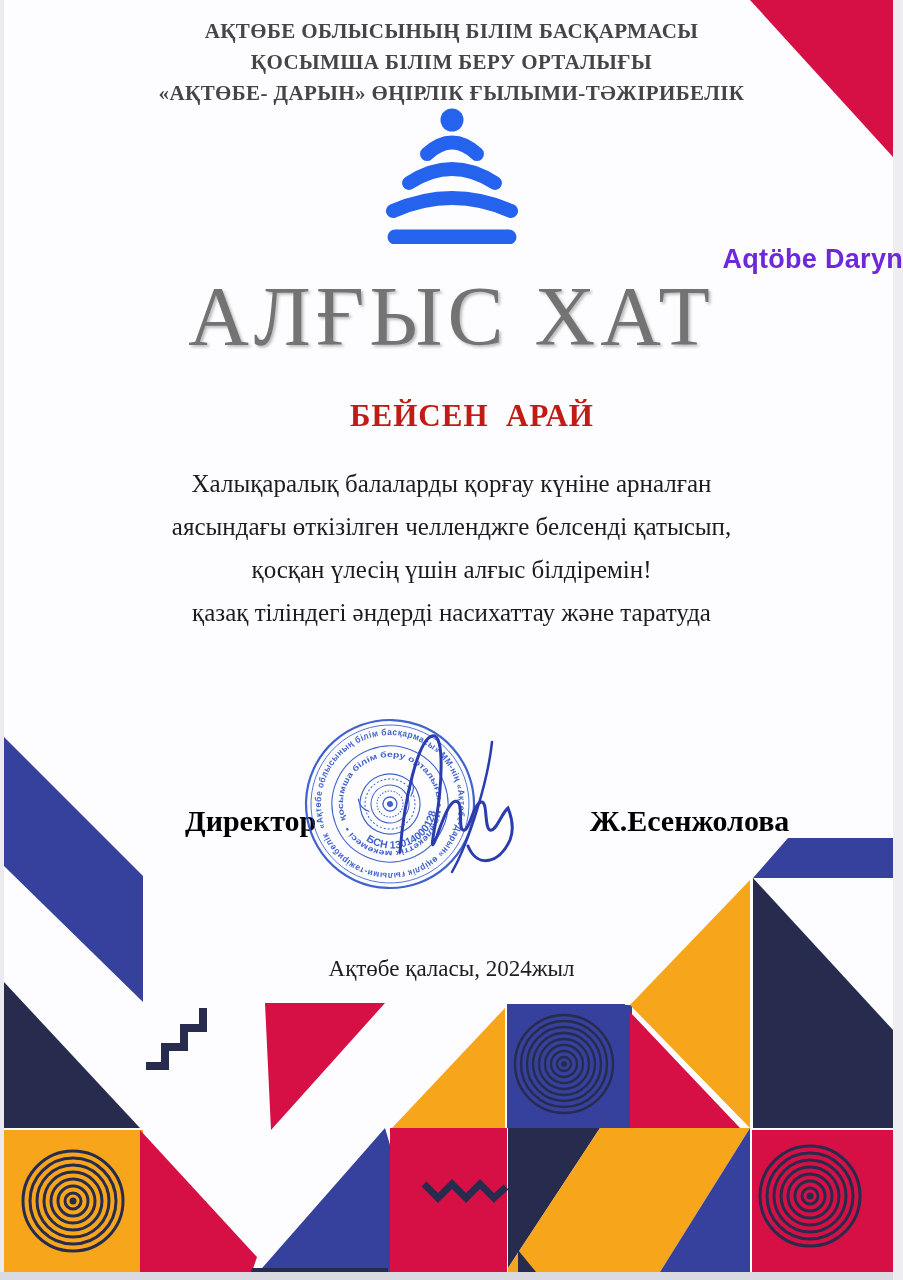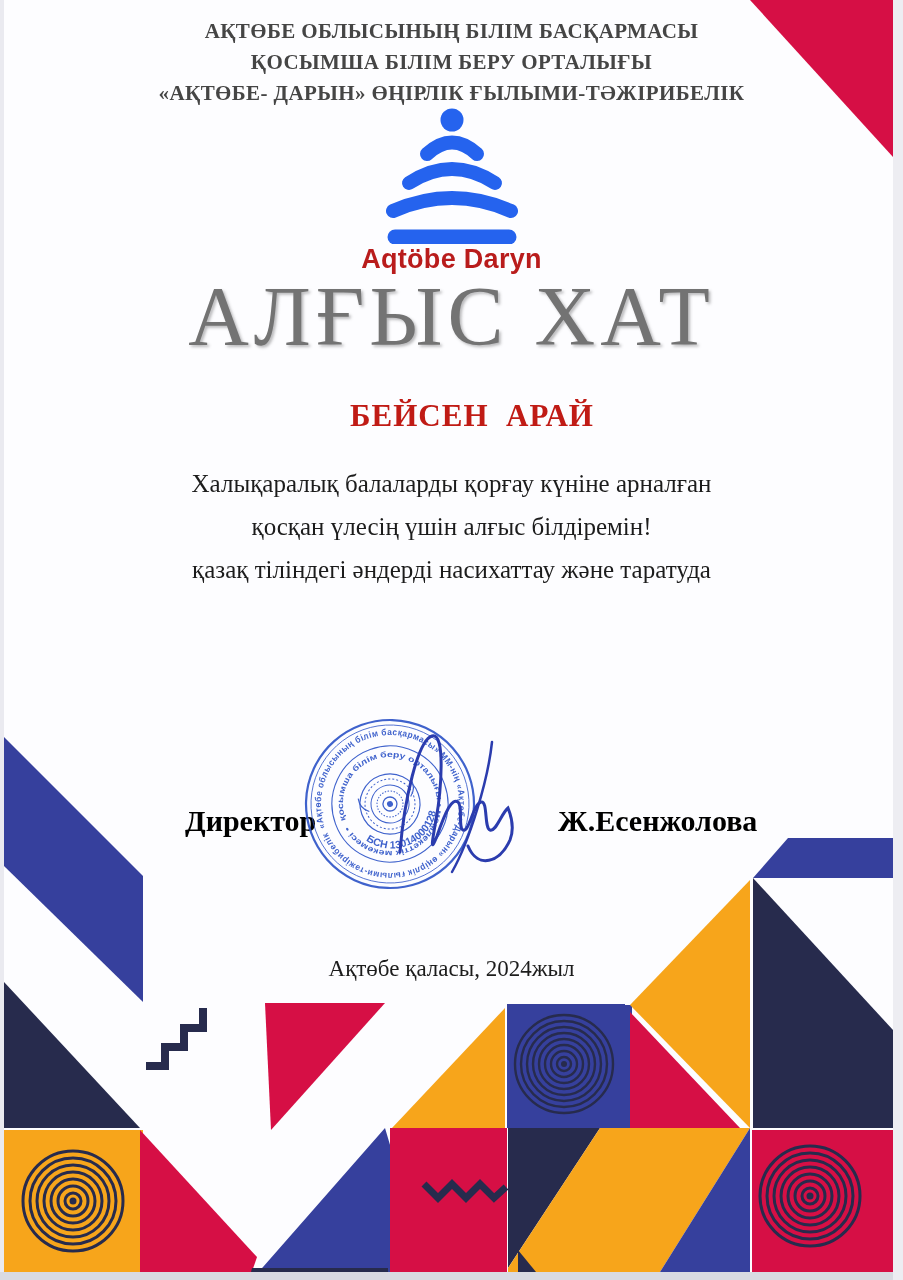--- a/index.html
+++ b/index.html
@@ -12,21 +12,21 @@
   .centered{left:0;right:0;text-align:center;}
   .header{top:16px;font-size:21px;font-weight:bold;line-height:31px;letter-spacing:.4px;}
   .logo-svg{top:104px;left:50%;transform:translateX(-50%);}
   .brand{top:244px;font-family:"Liberation Sans","DejaVu Sans",sans-serif;
          font-size:27px;font-weight:bold;letter-spacing:.3px;}
   .title{top:268px;font-size:84px;letter-spacing:5px;font-weight:500;
          text-shadow:2px 2px 3px rgba(60,60,60,.35);}
   .recipient{top:398px;font-size:31px;font-weight:bold;letter-spacing:1px;white-space:pre;margin-left:41px;}
   .body-text{top:462px;font-size:25px;line-height:43px;}
   .sig-role{top:804px;left:185px;font-size:30px;font-weight:bold;}
-  .sig-name{top:804px;left:558px;font-size:30px;font-weight:bold;}
+  .sig-name{top:804px;left:590px;font-size:30px;font-weight:bold;}
   .footer{top:956px;font-size:23px;}
   .decor,.stamp-svg{pointer-events:none;}
   .stamp-svg{left:272px;top:686px;}
   .stamp-text{font-family:"Liberation Sans","DejaVu Sans",sans-serif;font-weight:bold;}
 </style>
 </head>
 <body>
 
 <div class="page">
 
@@ -115,28 +115,29 @@
 
   <svg class="abs logo-svg" width="210" height="140" viewBox="0 0 210 140">
     <g fill="none" stroke="#2563ee" stroke-width="14" stroke-linecap="round">
       <circle cx="105" cy="16" r="11.5" fill="#2563ee" stroke="none"></circle>
       <path d="M80,50 Q105,27 130,50"></path>
       <path d="M62,79 Q105,51 148,79"></path>
       <path d="M46,107 Q105,81 164,107"></path>
       <path d="M48,133 L162,133" stroke-width="15"></path>
     </g>
   </svg>
-  <div class="abs centered brand" style="color: #b91c1c;">Aqtöbe Daryn</div>
+  <div class="abs centered brand" style="color: #6d28d9; text-align: right;">Aqtöbe Daryn</div>
 
   <div class="abs centered title" style="color: #737373;">АЛҒЫС ХАТ</div>
 
   <div class="abs centered recipient" style="color: rgb(192, 27, 21);">БЕЙСЕН  АРАЙ</div>
 
   <div class="abs centered body-text" style="color: rgb(28, 28, 28);">
     <div>Халықаралық балаларды қорғау күніне арналған</div>
+    <div>аясындағы өткізілген челленджге белсенді қатысып,</div>
     <div>қосқан үлесің үшін алғыс білдіремін!</div>
     <div>қазақ тіліндегі әндерді насихаттау және таратуда</div>
   </div>
 
   <div class="abs sig-role">Директор</div>
   <div class="abs sig-name">Ж.Есенжолова</div>
 
   <svg class="abs stamp-svg" width="260" height="235" viewBox="0 0 260 235">
     <defs>
       <path id="stampOuterPath" d="M 49 118 A 69 69 0 1 1 187 118 A 69 69 0 1 1 49 118"></path>

